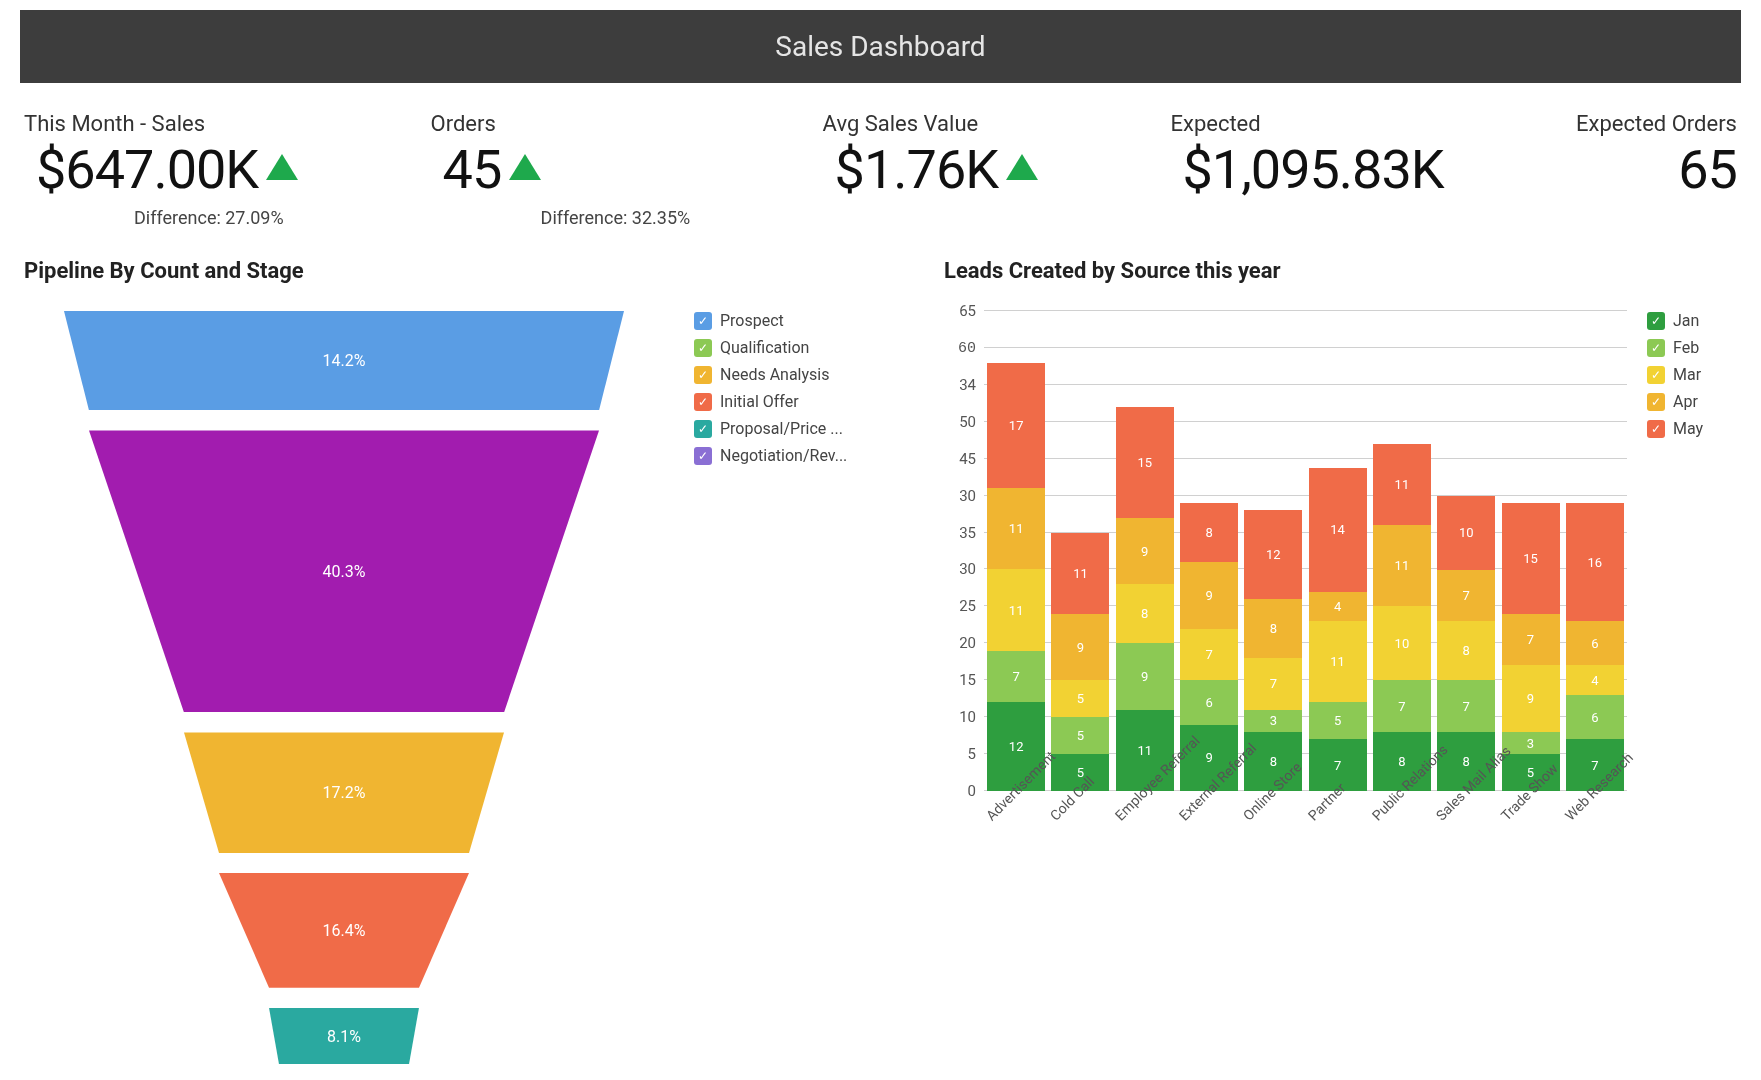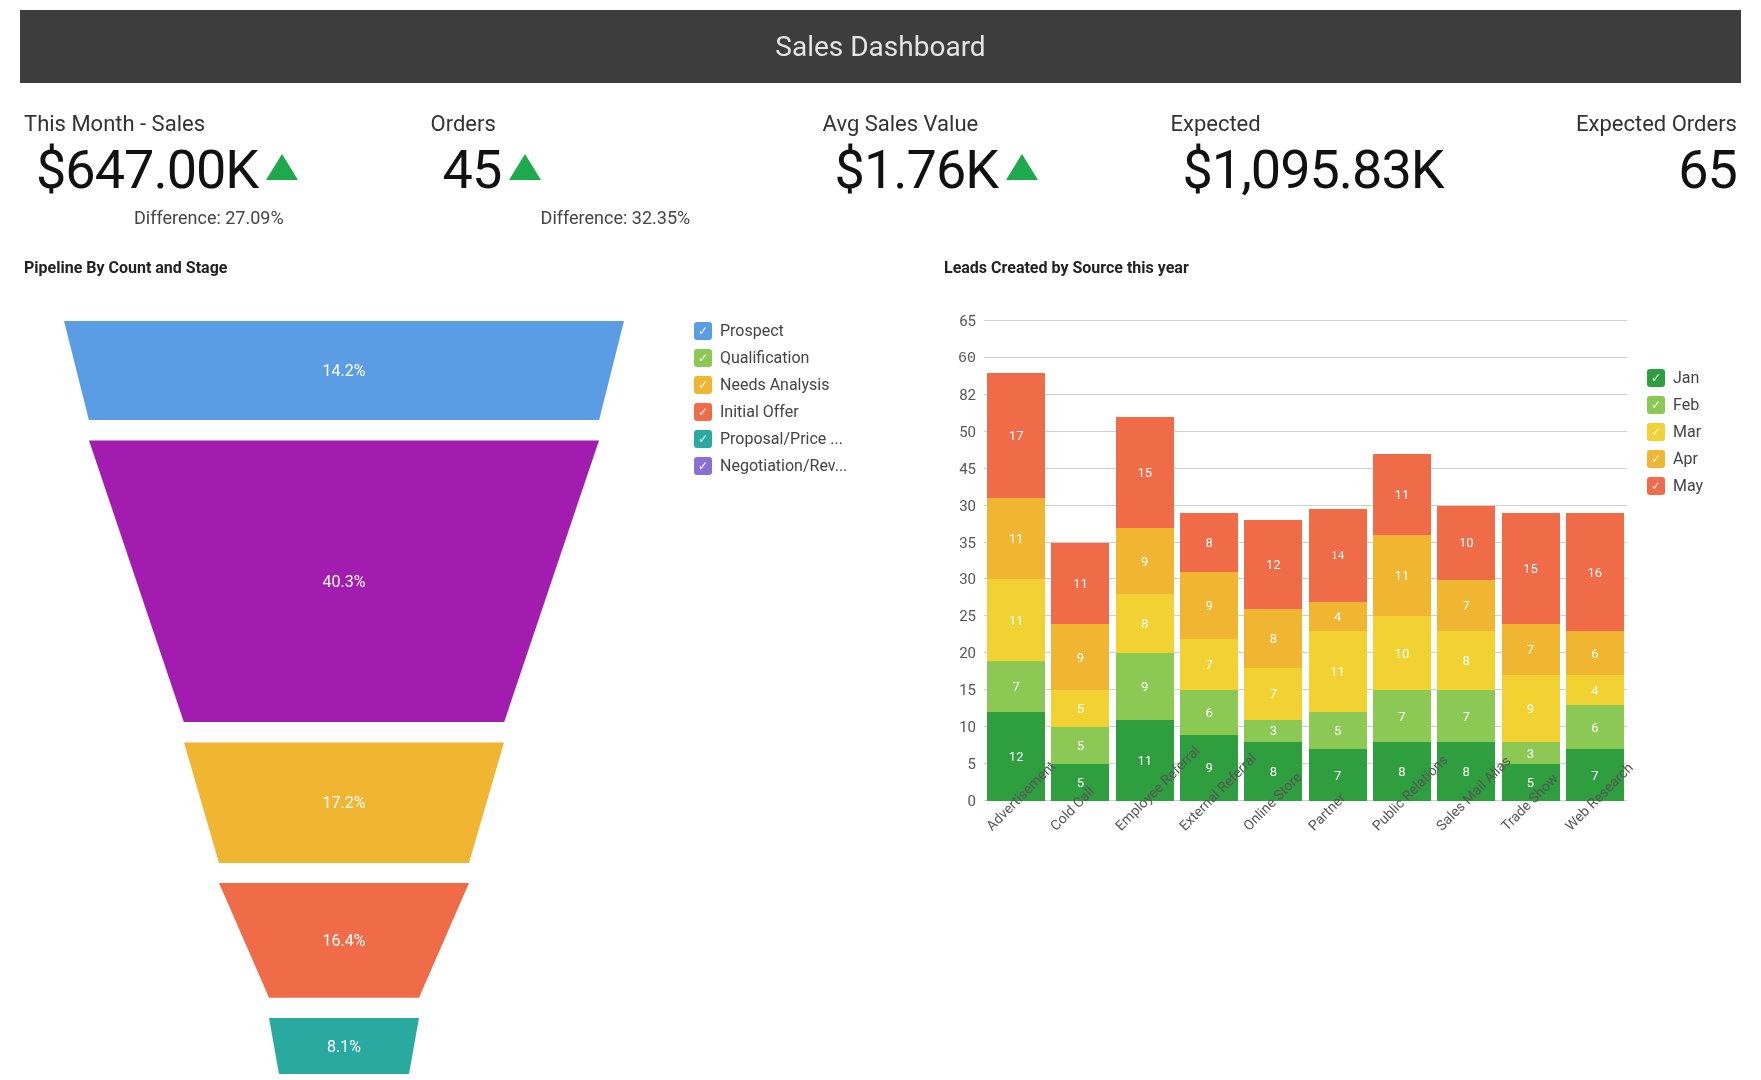--- a/index.html
+++ b/index.html
@@ -56,24 +56,24 @@
   }
   .kpi.right .kpi-label { text-align: right; }
   .kpi.right .kpi-value-line { justify-content: flex-end; }
   .charts-row {
     display: flex;
     gap: 50px;
     padding: 0 4px;
   }
   .chart-panel { flex: 1; }
   .chart-title {
-    font-size: 16px;
+    font-size: 22px;
     font-weight: 700;
     color: #222;
-    margin-bottom: 44px;
+    margin-bottom: 28px;
   }
   
   .legend { display: flex; flex-direction: column; gap: 8px; font-size: 16px; color:#444;}
   .legend-item { display:flex; align-items:flex-end; gap:8px; white-space:nowrap; }
   .legend-swatch {
     width: 18px; height:18px; border-radius:3px;
     display:flex; align-items:center; justify-content:center;
     color:#fff; font-size:12px;
   }
   .legend-swatch::after { content:"✓"; }
@@ -88,21 +88,21 @@
   .bar-plot { flex:1; position:relative; height:560px; }
   .y-axis { position:absolute; left:0; top:0; bottom:80px; width:36px; }
   .y-tick { position:absolute; right:4px; font-size:15px; color:#555; transform:translateY(50%); }
   .grid { position:absolute; left:40px; right:0; top:0; bottom:80px; }
   .gridline { position:absolute; left:0; right:0; border-top:1px solid #d0d0d0; }
   .bars-area { position:absolute; left:40px; right:0; top:0; bottom:80px; display:flex; align-items:flex-end; justify-content:space-around; }
   .bar-col { display:flex; flex-direction:column-reverse; align-items:center; width:58px; }
   .bar-seg { width:100%; color:#fff; font-size:13px; display:flex; align-items:center; justify-content:center; }
   .x-labels { position:absolute; left:40px; right:0; bottom:0; height:80px; display:flex; justify-content:space-around; }
   .x-label { font-size:14px; color:#555; transform: rotate(-45deg) translate(-18px, 12px); transform-origin: top left; white-space:nowrap; width:58px;}
-  .bar-legend-col { width:90px;margin-top:47px; }
+  .bar-legend-col { width:90px; }
 </style>
 </head>
 <body>
 
 <div class="header-bar">
   <span>Sales Dashboard</span>
 </div>
 
 <div class="kpi-row">
   <div class="kpi">
@@ -196,21 +196,21 @@
             <div class="y-tick" style="bottom: 7.69231%;">5</div>
             <div class="y-tick" style="bottom: 15.3846%;">10</div>
             <div class="y-tick" style="bottom: 23.0769%;">15</div>
             <div class="y-tick" style="bottom: 30.7692%;">20</div>
             <div class="y-tick" style="bottom: 38.4615%;">25</div>
             <div class="y-tick" style="bottom: 46.1538%;">30</div>
             <div class="y-tick" style="bottom: 53.8462%;">35</div>
             <div class="y-tick" style="bottom: 61.5385%;">30</div>
             <div class="y-tick" style="bottom: 69.2308%;">45</div>
             <div class="y-tick" style="bottom: 76.9231%;">50</div>
-            <div class="y-tick" style="bottom: 84.6154%;">82</div>
+            <div class="y-tick" style="bottom: 84.6154%;">34</div>
             <div class="y-tick" style="bottom: 92.3077%; font-family: Liberation Mono, monospace;">60</div>
             <div class="y-tick" style="bottom: 100%;">65</div>
           </div>
         <div class="grid" id="grid">
             <div class="gridline" style="bottom: 0%;"></div>
             <div class="gridline" style="bottom: 7.69231%;"></div>
             <div class="gridline" style="bottom: 15.3846%;"></div>
             <div class="gridline" style="bottom: 23.0769%;"></div>
             <div class="gridline" style="bottom: 30.7692%;"></div>
             <div class="gridline" style="bottom: 38.4615%;"></div>
@@ -257,21 +257,21 @@
               <div class="bar-seg" style="background: rgb(140, 201, 84); height: 22.1538px;">3</div>
               <div class="bar-seg" style="background: rgb(242, 210, 51); height: 51.6923px;">7</div>
               <div class="bar-seg" style="background: rgb(240, 181, 49); height: 59.0769px;">8</div>
               <div class="bar-seg" style="background: rgb(240, 107, 72); height: 88.6154px;">12</div>
             </div>
             <div class="bar-col">
               <div class="bar-seg" style="background: rgb(46, 158, 63); height: 51.6923px;">7</div>
               <div class="bar-seg" style="background: rgb(140, 201, 84); height: 36.9231px;">5</div>
               <div class="bar-seg" style="background: rgb(242, 210, 51); height: 81.2308px;">11</div>
               <div class="bar-seg" style="background: rgb(240, 181, 49); height: 29.5385px;">4</div>
-              <div class="bar-seg" style="background: rgb(240, 107, 72); height: 93px; font-family: Liberation Serif, serif;">14</div>
+              <div class="bar-seg" style="background: rgb(240, 107, 72); height: 124px;">14</div>
             </div>
             <div class="bar-col">
               <div class="bar-seg" style="background: rgb(46, 158, 63); height: 59.0769px;">8</div>
               <div class="bar-seg" style="background: rgb(140, 201, 84); height: 51.6923px;">7</div>
               <div class="bar-seg" style="background: rgb(242, 210, 51); height: 73.8462px;">10</div>
               <div class="bar-seg" style="background: rgb(240, 181, 49); height: 81.2308px;">11</div>
               <div class="bar-seg" style="background: rgb(240, 107, 72); height: 81.2308px;">11</div>
             </div>
             <div class="bar-col">
               <div class="bar-seg" style="background: rgb(46, 158, 63); height: 59.0769px;">8</div>

